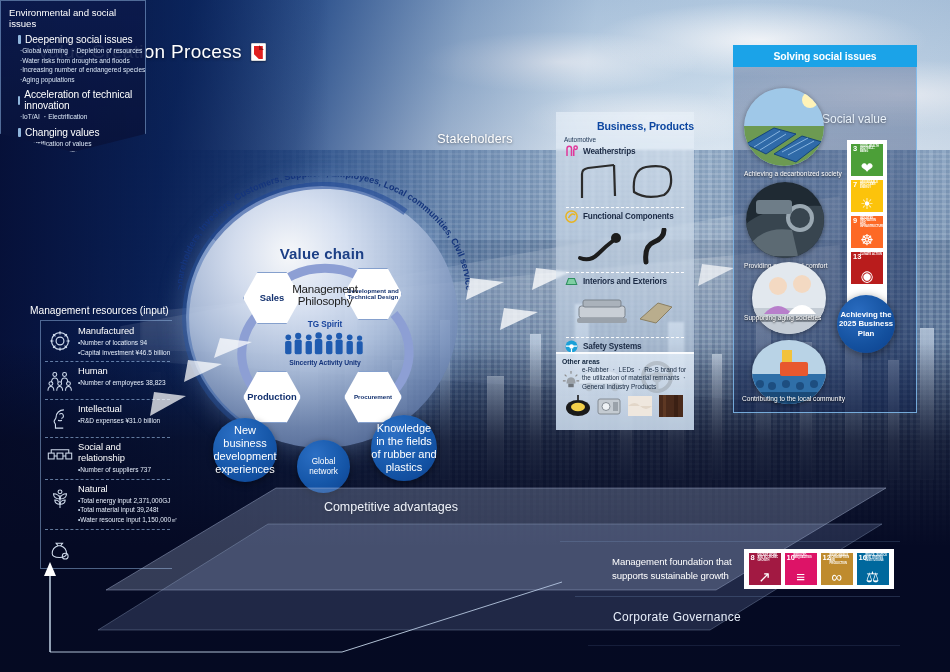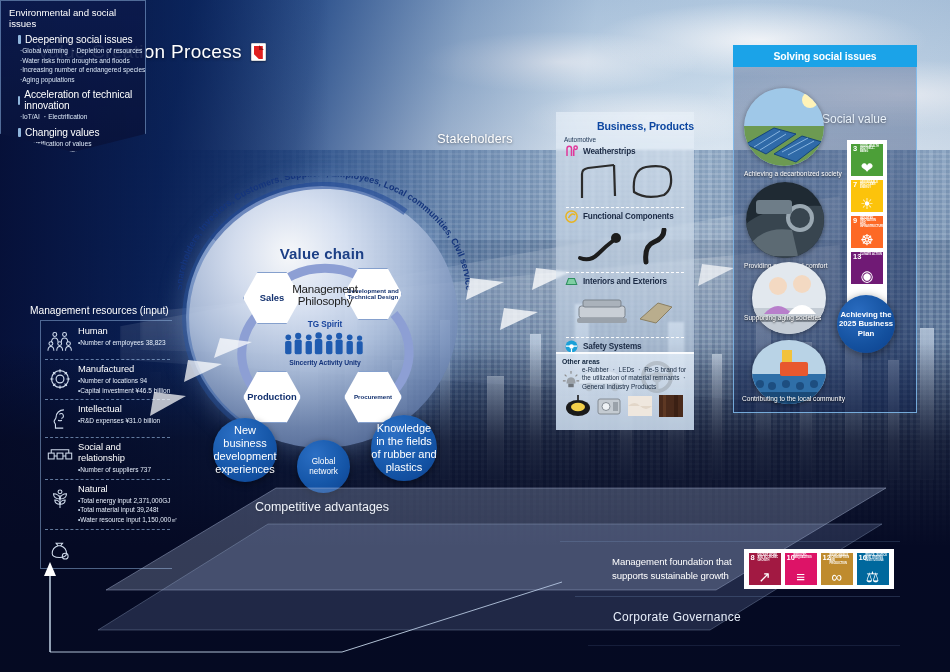--- a/index.html
+++ b/index.html
@@ -221,21 +221,21 @@
     position:absolute;border-radius:50%;
     background:radial-gradient(circle at 35% 28%, #2b6fc4, #1556a8 58%, #0d4290);
     color:#ffffff;display:flex;align-items:center;justify-content:center;
     text-align:center;line-height:1.18;font-size:11px;
     box-shadow:0 2px 7px rgba(0,0,0,.4);
   }
   #bub-new{left:213px;top:418px;width:64px;height:64px;}
   #bub-glob{left:297px;top:440px;width:53px;height:53px;font-size:8.2px;}
   #bub-know{left:371px;top:415px;width:66px;height:66px;}
   .comp-label{
-    position:absolute;left:186px;width:272px;top:500px;text-align:center;
+    position:absolute;left:186px;width:272px;top:500px;text-align:right;
     font-size:12.5px;color:#ffffff;text-shadow:0 1px 3px rgba(0,0,0,.5);
   }
 
   
   #bp-panel{
     position:absolute;left:556px;top:112px;width:138px;height:318px;
     background:linear-gradient(180deg, rgba(233,241,249,.62), rgba(214,228,243,.52) 55%, rgba(196,214,234,.5));
     border:0;backdrop-filter:blur(1px);
   }
   #bp-title{
@@ -389,54 +389,54 @@
         <li>From ownership to shares</li>
       </ul>
     </div>
   </div>
 
   <div id="mr-title">Management resources (input)</div>
   <div id="mr-panel">
 
     <div class="mr-row">
       <svg class="mr-ico" viewBox="0 0 40 40">
+        <g fill="none" stroke="#dbe7f7" stroke-width="1.8">
+          <circle cx="20" cy="20" r="6"></circle>
+          <path d="M20 5v5M20 30v5M5 20h5M30 20h5M9.4 9.4l3.6 3.6M27 27l3.6 3.6M30.6 9.4L27 13M13 27l-3.6 3.6"></path>
+          <circle cx="20" cy="20" r="13"></circle>
+        </g>
+      </svg>
+      <div class="mr-body">
+        <div class="mr-name">Manufactured</div>
+        <ul class="mr-list">
+          <li>Number of locations 94</li>
+          <li>Capital investment ¥46.5 billion</li>
+        </ul>
+      </div>
+    </div>
+
+    <div class="mr-row">
+      <svg class="mr-ico" viewBox="0 0 40 40">
         <g fill="none" stroke="#dbe7f7" stroke-width="1.6">
           <circle cx="12" cy="10" r="3"></circle>
             <path d="M7 22c0-4 2.2-6.5 5-6.5s5 2.5 5 6.5"></path>
           <circle cx="27" cy="10" r="3"></circle>
             <path d="M22 22c0-4 2.2-6.5 5-6.5s5 2.5 5 6.5"></path>
           <circle cx="6" cy="24" r="3"></circle>
             <path d="M1.5 35c0-4 2-6.5 4.5-6.5S10.5 31 10.5 35"></path>
           <circle cx="19.5" cy="24" r="3"></circle>
             <path d="M15 35c0-4 2-6.5 4.5-6.5S24 31 24 35"></path>
           <circle cx="33" cy="24" r="3"></circle>
             <path d="M28.5 35c0-4 2-6.5 4.5-6.5S37.5 31 37.5 35"></path>
         </g>
       </svg>
       <div class="mr-body">
         <div class="mr-name">Human</div>
         <ul class="mr-list">
           <li>Number of employees 38,823</li>
-        </ul>
-      </div>
-    </div>
-
-    <div class="mr-row">
-      <svg class="mr-ico" viewBox="0 0 40 40">
-        <g fill="none" stroke="#dbe7f7" stroke-width="1.8">
-          <circle cx="20" cy="20" r="6"></circle>
-          <path d="M20 5v5M20 30v5M5 20h5M30 20h5M9.4 9.4l3.6 3.6M27 27l3.6 3.6M30.6 9.4L27 13M13 27l-3.6 3.6"></path>
-          <circle cx="20" cy="20" r="13"></circle>
-        </g>
-      </svg>
-      <div class="mr-body">
-        <div class="mr-name">Manufactured</div>
-        <ul class="mr-list">
-          <li>Number of locations 94</li>
-          <li>Capital investment ¥46.5 billion</li>
         </ul>
       </div>
     </div>
 
     <div class="mr-row">
       <svg class="mr-ico" viewBox="0 0 40 40">
         <g fill="none" stroke="#dbe7f7" stroke-width="1.7">
           <path d="M26 6c-7 0-12 5-12 11 0 3-3 4-3 7 0 2 2 2.5 2 4.5V34h12"></path>
           <path d="M19 13c2-2 5-2 6 1s-1 5-3 5"></path>
           <path d="M17 22c2 1 4 1 6 0"></path>
@@ -806,21 +806,21 @@
     <div class="sdg" style="background:#FCC30B">
       <span class="n">7</span>
       <span class="t">AFFORDABLE AND CLEAN ENERGY</span>
       <span class="g">☀</span>
     </div>
     <div class="sdg" style="background:#FD6925">
       <span class="n">9</span>
       <span class="t">INDUSTRY, INNOVATION AND INFRASTRUCTURE</span>
       <span class="g">☸</span>
     </div>
-    <div class="sdg" style="background:#701a75">
+    <div class="sdg" style="background:#b91c1c">
       <span class="n">13</span>
       <span class="t">CLIMATE ACTION</span>
       <span class="g">◉</span>
     </div>
   </div>
 
   <div id="plan-bubble">Achieving the 2025 Business Plan</div>
 
   <svg class="plane-sheet" style="left:96px;top:470px;width:800px;height:200px" viewBox="0 0 800 200">
     <path d="M180 18 L790 18 L620 120 L10 120 Z" fill="rgba(190,205,235,.26)" stroke="rgba(200,215,245,.35)"></path>

